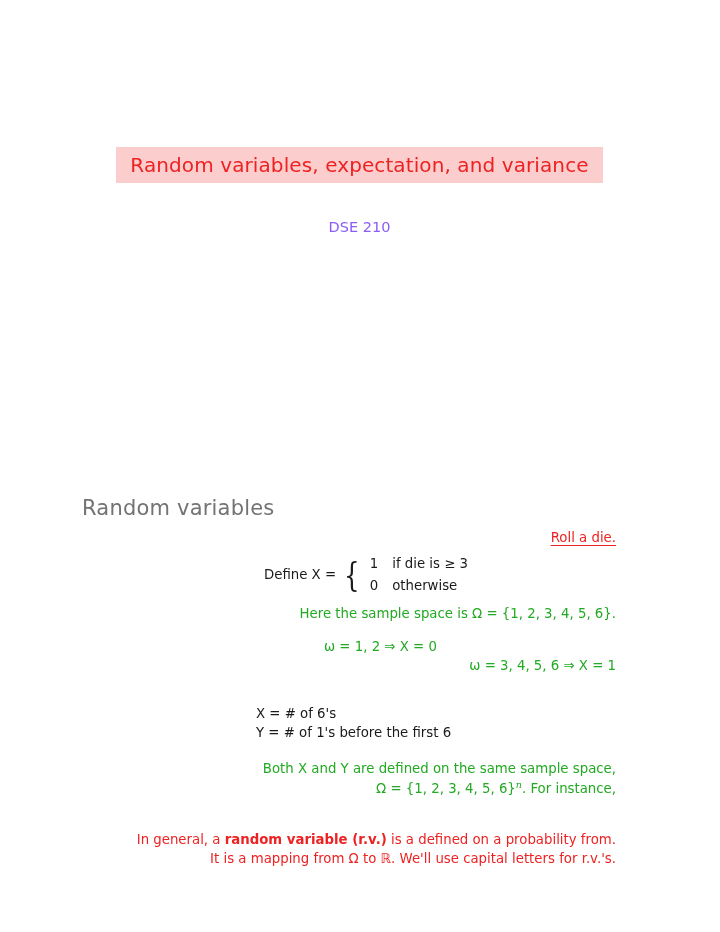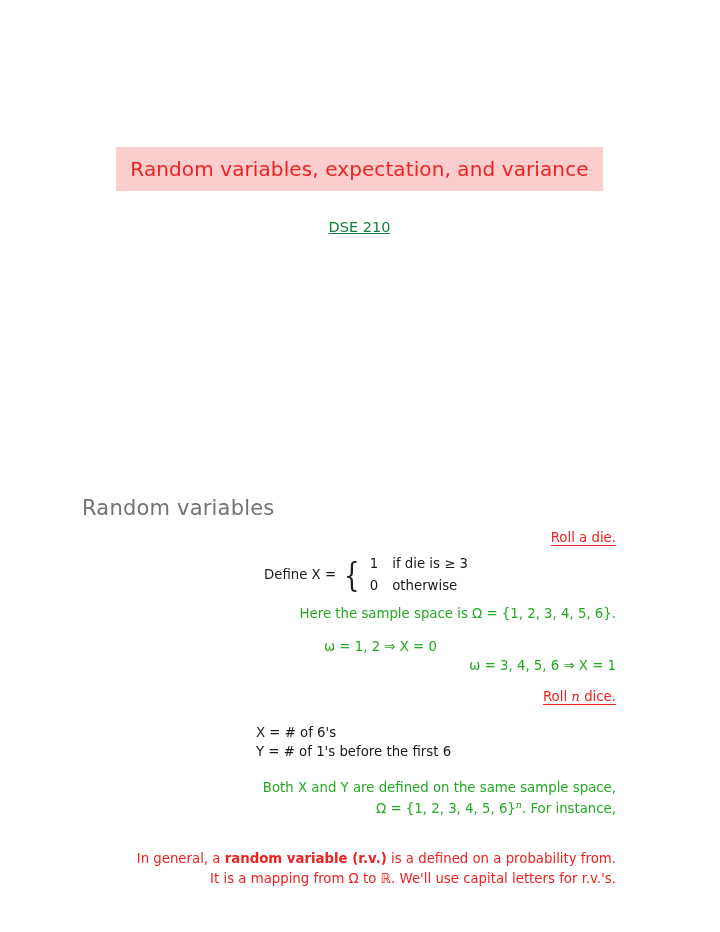--- a/index.html
+++ b/index.html
@@ -19,41 +19,40 @@
     position: absolute;
     inset: 0;
   }
 
   
   .title-banner {
     position: absolute;
     left: 116px;
     top: 147px;
     width: 487px;
-    height: 44px;
+    height: 36px;
     background: #fccdcd;
     display: flex;
     align-items: center;
     justify-content: center;
   }
   .title-text {
     color: #ee2222;
     font-size: 20px;
     letter-spacing: 0.1px;
     white-space: nowrap;
   }
   .subtitle {
     position: absolute;
     left: 116px;
     top: 219px;
     width: 487px;
     text-align: center;
-    color: #15803d;
+    color: #8b5cf6;
     font-size: 14.5px;
-    text-decoration: underline;
   }
 
   
   .section-heading {
     position: absolute;
     left: 82px;
     top: 496px;
     color: #737373;
     font-size: 21px;
     letter-spacing: 0.2px;
@@ -164,21 +163,20 @@
 
     <div class="green line">Here the sample space is Ω = {1, 2, 3, 4, 5, 6}.</div>
 
     <div class="spacer-3"></div>
 
     <div class="green eq-indent-1">ω = 1, 2 ⇒ X = 0</div>
     <div class="green eq-indent-2">ω = 3, 4, 5, 6 ⇒ X = 1</div>
 
     <div class="spacer-2"></div>
 
-    <div class="red bullet-underline line"><span>Roll </span><span class="mathvar">n</span><span> dice.</span></div>
 
     <div class="spacer-4"></div>
 
     <div class="black eq-indent-xy">X = # of 6's</div>
     <div class="black eq-indent-xy">Y = # of 1's before the first 6</div>
 
     <div class="spacer-4"></div>
 
     <div class="green line">Both X and Y are defined on the same sample space,</div>
     <div class="green line"><span>Ω = {1, 2, 3, 4, 5, 6}</span><sup class="exp">n</sup><span>. For instance,</span></div>

